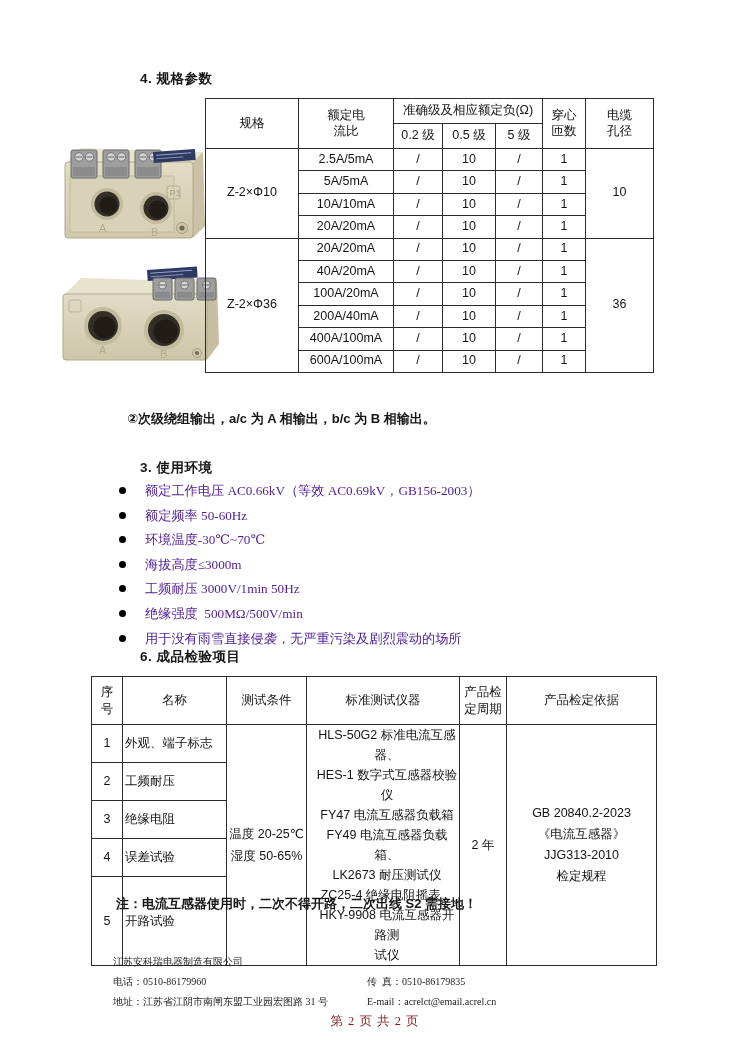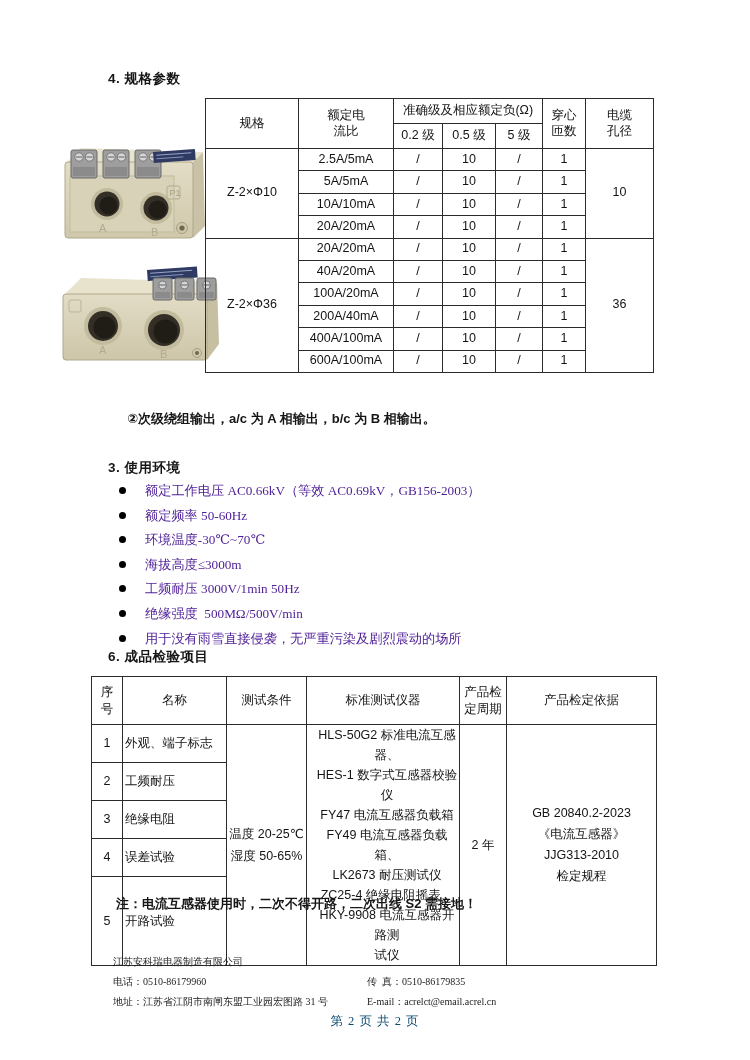--- a/index.html
+++ b/index.html
@@ -4,21 +4,21 @@
 <style>
   * { margin:0; padding:0; box-sizing:border-box; }
   html,body { background:#ffffff; }
   .page {
     position:relative; width:750px; height:1060px; background:#ffffff;
     font-family:"Liberation Sans","DejaVu Sans",sans-serif; color:#141414;
     overflow:hidden;
   }
   .sec-title {
     position:absolute; font-size:13.5px; font-weight:bold; color:#161616;
-    font-family:"Liberation Sans","DejaVu Sans",sans-serif; letter-spacing:0.5px;
+    font-family:"Liberation Sans","DejaVu Sans",sans-serif; letter-spacing:0.5px;margin-left:32px;
   }
   
   table { border-collapse:collapse; table-layout:fixed; }
   th, td {
     border:1px solid #2b2b2b; text-align:center; vertical-align:middle;
     font-weight:normal; padding:0; overflow:hidden;
   }
   .pre { white-space:pre-line; }
   .spec-wrap { position:absolute; left:205px; top:98px; }
   .spec-table { width:448px; font-size:12.5px; line-height:1.25; }
@@ -47,21 +47,21 @@
   .footer {
     position:absolute; left:113px; top:952px; width:530px;
     font-family:"Liberation Serif","DejaVu Serif",serif; font-size:10px; color:#1c1c1c;
     line-height:20px;
   }
   .footer-row { display:flex; }
   .footer-row .fcol1 { width:254px; white-space:pre; }
   .footer-row .fcol2 { white-space:pre; }
   .pagenum {
     position:absolute; left:0; top:1013px; width:750px; text-align:center;
-    font-family:"Liberation Serif","DejaVu Serif",serif; font-size:12.5px; color:#0c4a6e;
+    font-family:"Liberation Serif","DejaVu Serif",serif; font-size:12.5px; color:#7f1d1d;
     letter-spacing:1px;
   }
   .product-svg { position:absolute; }
 </style>
 </head>
 <body>
 
 <div class="page">
 
   <div class="sec-title" style="left:108px; top:70px;">4. 规格参数</div>

